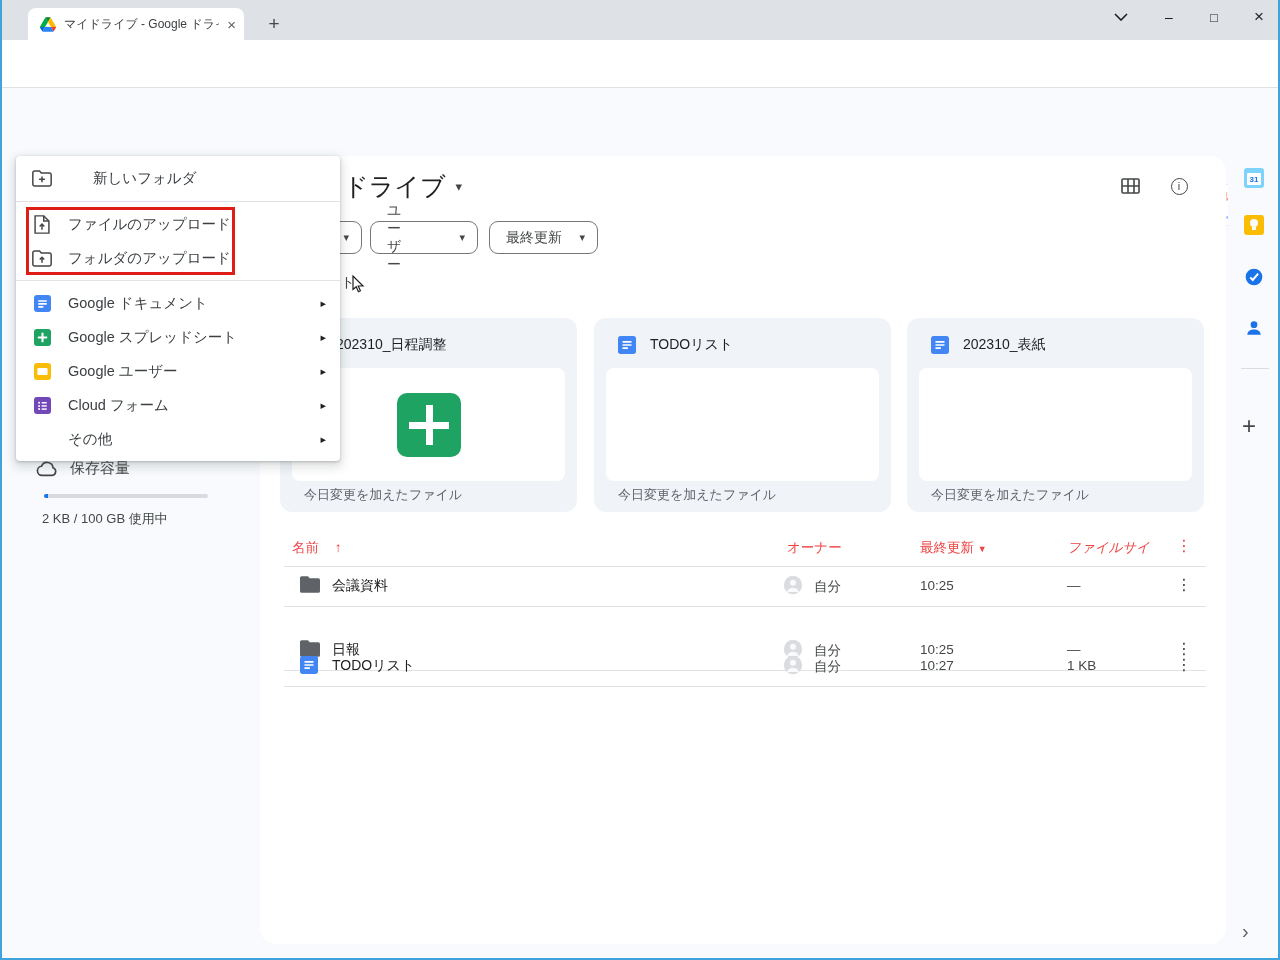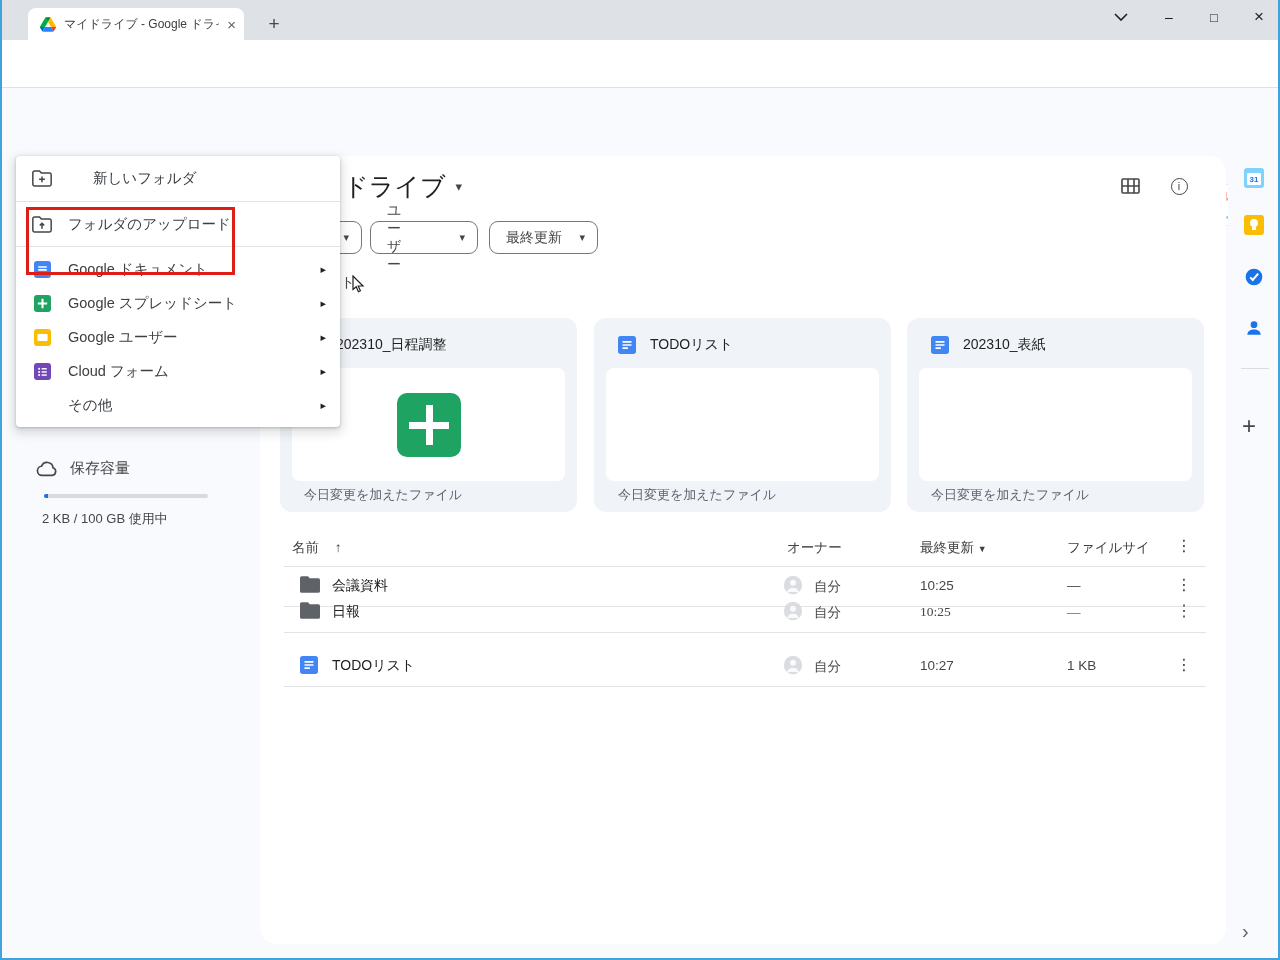--- a/index.html
+++ b/index.html
@@ -78,21 +78,21 @@
   .fcard-head { position:absolute; left:24px; top:18px; display:flex; align-items:center; gap:14px; }
   .fcard-name { font-size:14px; color:#1F1F1F; }
   .fcard-preview { position:absolute; left:12px; top:50px; width:273px; height:113px; background:#FFFFFF; border-radius:8px;
                    display:flex; align-items:center; justify-content:center; }
   .fcard-badge { position:absolute; left:24px; top:168px; font-size:13px; color:#5F6368; }
   .sheets-big { width:64px; height:64px; background:#1EA362; border-radius:10px; position:relative; }
   .sheets-big::before { content:""; position:absolute; left:29px; top:12px; width:7px; height:40px; background:#fff; }
   .sheets-big::after  { content:""; position:absolute; left:12px; top:29px; width:40px; height:7px; background:#fff; }
 
   
-  .th { position:absolute; font-size:13.5px; color:#404040; }
+  .th { position:absolute; font-size:13.5px; color:#ef4444; }
   .trow { position:absolute; left:0; width:966px; height:40px; }
   .tdiv { position:absolute; left:24px; width:922px; height:0; border-top:1px solid #E1E3E6; }
   .cell-name { position:absolute; left:72px; top:11px; font-size:14px; color:#1F1F1F; }
   .cell-owner { position:absolute; left:554px; top:12px; font-size:13.5px; color:#444746; }
   .cell-mod { position:absolute; left:660px; top:12px; font-size:13.5px; color:#444746; }
   .cell-size { position:absolute; left:807px; top:12px; font-size:13.5px; color:#444746; }
   .cell-kebab { position:absolute; left:916px; top:9px; font-size:16px; color:#444746; }
   .row-ic { position:absolute; left:40px; top:10px; }
   .owner-av { position:absolute; left:523px; top:9px; }
 
@@ -318,42 +318,42 @@
 
     <div class="th" style="left:32px; top:383px;">
       <span>名前</span>
       <span style="margin-left:12px;">↑</span>
     </div>
     <div class="th" style="left:527px; top:383px;">オーナー</div>
     <div class="th" style="left:660px; top:383px;">
       <span>最終更新</span>
       <span style="font-size:9px;">▼</span>
     </div>
-    <div class="th" style="left:807px; top:383px;">ファイルサイ</div>
+    <div class="th" style="left:807px; top:383px;font-style:italic;">ファイルサイ</div>
     <div class="th" style="left:916px; top:380px; font-size:16px;">⋮</div>
     <div class="tdiv" style="top:410px;"></div>
 
     <div class="trow" style="top:410px;">
       <svg class="row-ic" width="20" height="17" viewBox="0 0 24 20">
         <path fill="#5F6368" d="M9.5 0l2.2 2.5H22a2 2 0 012 2V18a2 2 0 01-2 2H2a2 2 0 01-2-2V2a2 2 0 012-2z"></path>
       </svg>
       <span class="cell-name">会議資料</span>
       <svg class="owner-av" width="20" height="20" viewBox="0 0 24 24">
         <circle cx="12" cy="12" r="11" fill="#DADCE0"></circle>
           <circle cx="12" cy="9.3" r="3.6" fill="#F8FAFD"></circle>
         <path d="M4.8 20.5a7.6 7.6 0 0114.4 0z" fill="#F8FAFD"></path>
       </svg>
       <span class="cell-owner">自分</span>
       <span class="cell-mod">10:25</span>
       <span class="cell-size">—</span>
       <span class="cell-kebab">⋮</span>
       <div class="tdiv" style="top:40px;"></div>
     </div>
 
-    <div class="trow" style="top:436px;font-family:Liberation Serif, serif;">
+    <div class="trow" style="top:474px;">
       <svg class="row-ic" width="20" height="17" viewBox="0 0 24 20">
         <path fill="#5F6368" d="M9.5 0l2.2 2.5H22a2 2 0 012 2V18a2 2 0 01-2 2H2a2 2 0 01-2-2V2a2 2 0 012-2z"></path>
       </svg>
       <span class="cell-name">日報</span>
       <svg class="owner-av" width="20" height="20" viewBox="0 0 24 24">
         <circle cx="12" cy="12" r="11" fill="#DADCE0"></circle>
           <circle cx="12" cy="9.3" r="3.6" fill="#F8FAFD"></circle>
         <path d="M4.8 20.5a7.6 7.6 0 0114.4 0z" fill="#F8FAFD"></path>
       </svg>
       <span class="cell-owner">自分</span>
@@ -413,20 +413,30 @@
       <span class="ic">
         <svg width="20" height="17" viewBox="0 0 24 20" fill="none" stroke="#444746" stroke-width="1.8">
           <path d="M9 1l2.2 2.5H21a2 2 0 012 2V17a2 2 0 01-2 2H3a2 2 0 01-2-2V3a2 2 0 012-2z"></path>
           <path d="M12 7.5v7M8.5 11h7"></path>
         </svg>
       </span>
       <span class="lbl">新しいフォルダ</span>
     </div>
     <div class="mdiv"></div>
     <div class="msec">
+      <div class="mi">
+        <span class="ic">
+          <svg width="16" height="19" viewBox="0 0 18 22" fill="none" stroke="#444746" stroke-width="1.7">
+            <path d="M1 1h10l6 6v14H1z"></path>
+              <path d="M11 1v6h6"></path>
+            <path d="M9 17v-6M6.3 13.2L9 10.5l2.7 2.7"></path>
+          </svg>
+        </span>
+        <span class="lbl">ファイルのアップロード</span>
+      </div>
       <div class="mi">
         <span class="ic">
           <svg width="20" height="17" viewBox="0 0 24 20" fill="none" stroke="#444746" stroke-width="1.8">
             <path d="M9 1l2.2 2.5H21a2 2 0 012 2V17a2 2 0 01-2 2H3a2 2 0 01-2-2V3a2 2 0 012-2z"></path>
             <path d="M12 15V8.5M9.3 11.2L12 8.5l2.7 2.7"></path>
           </svg>
         </span>
         <span class="lbl">フォルダのアップロード</span>
       </div>
     </div>

